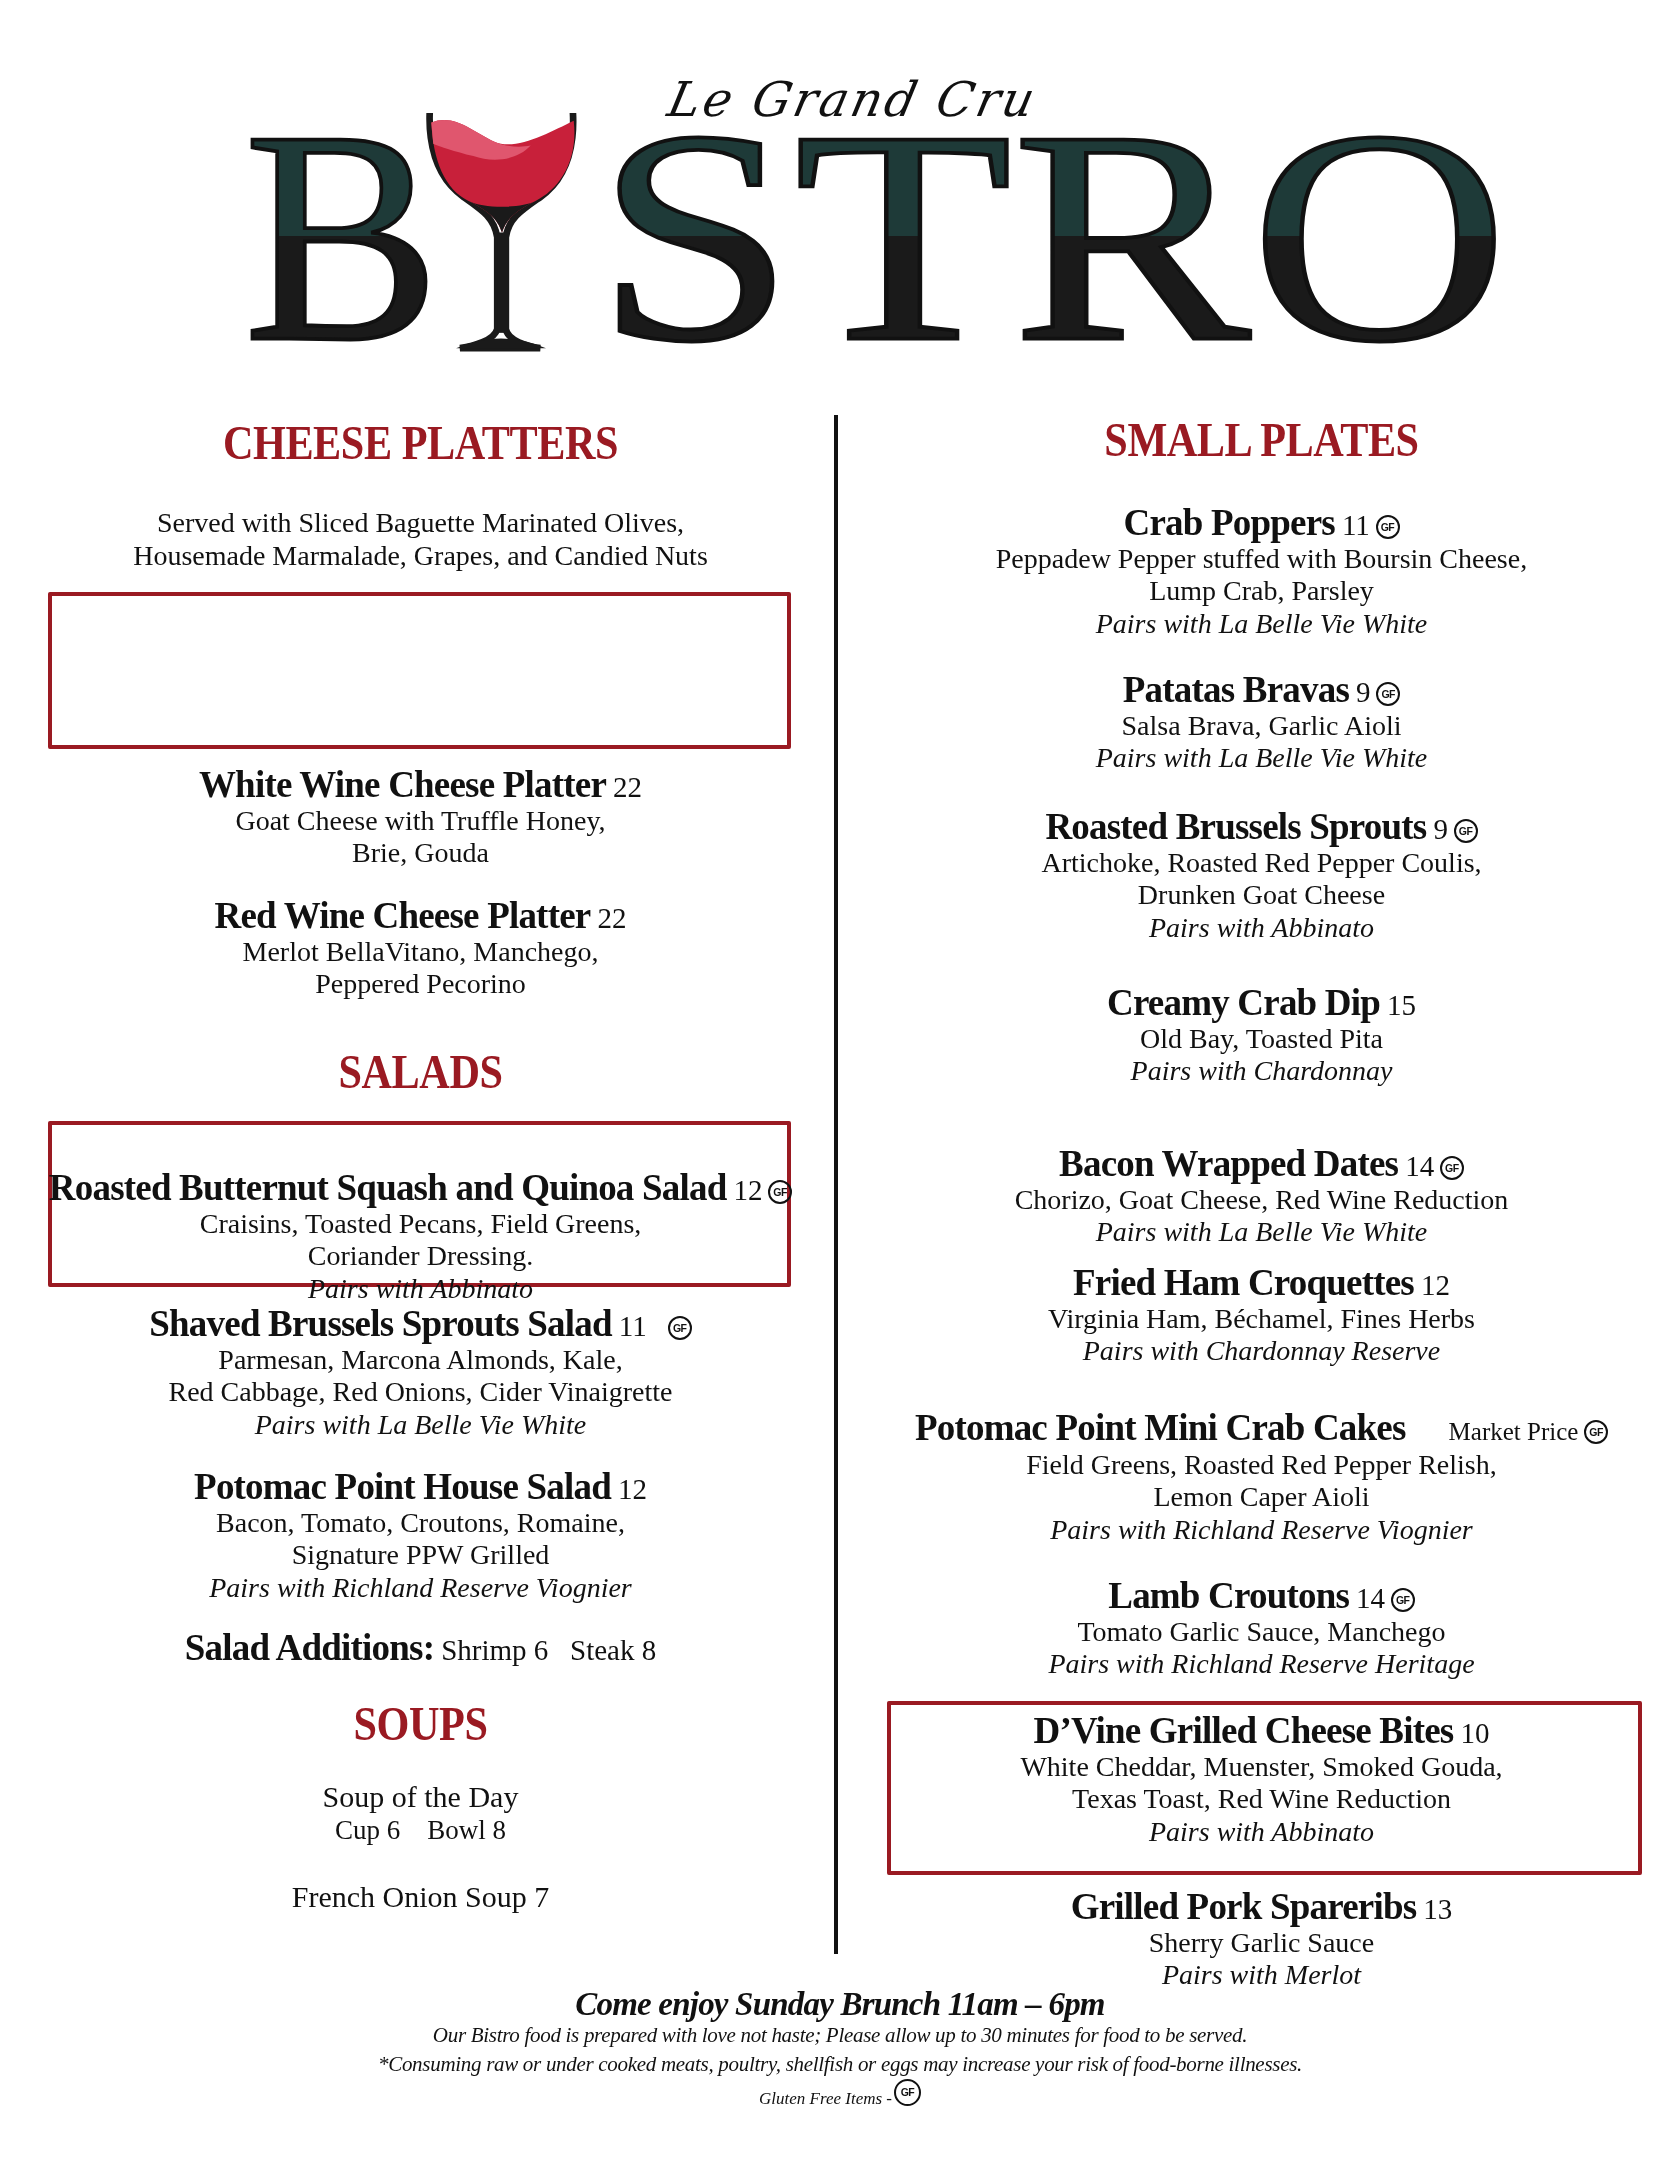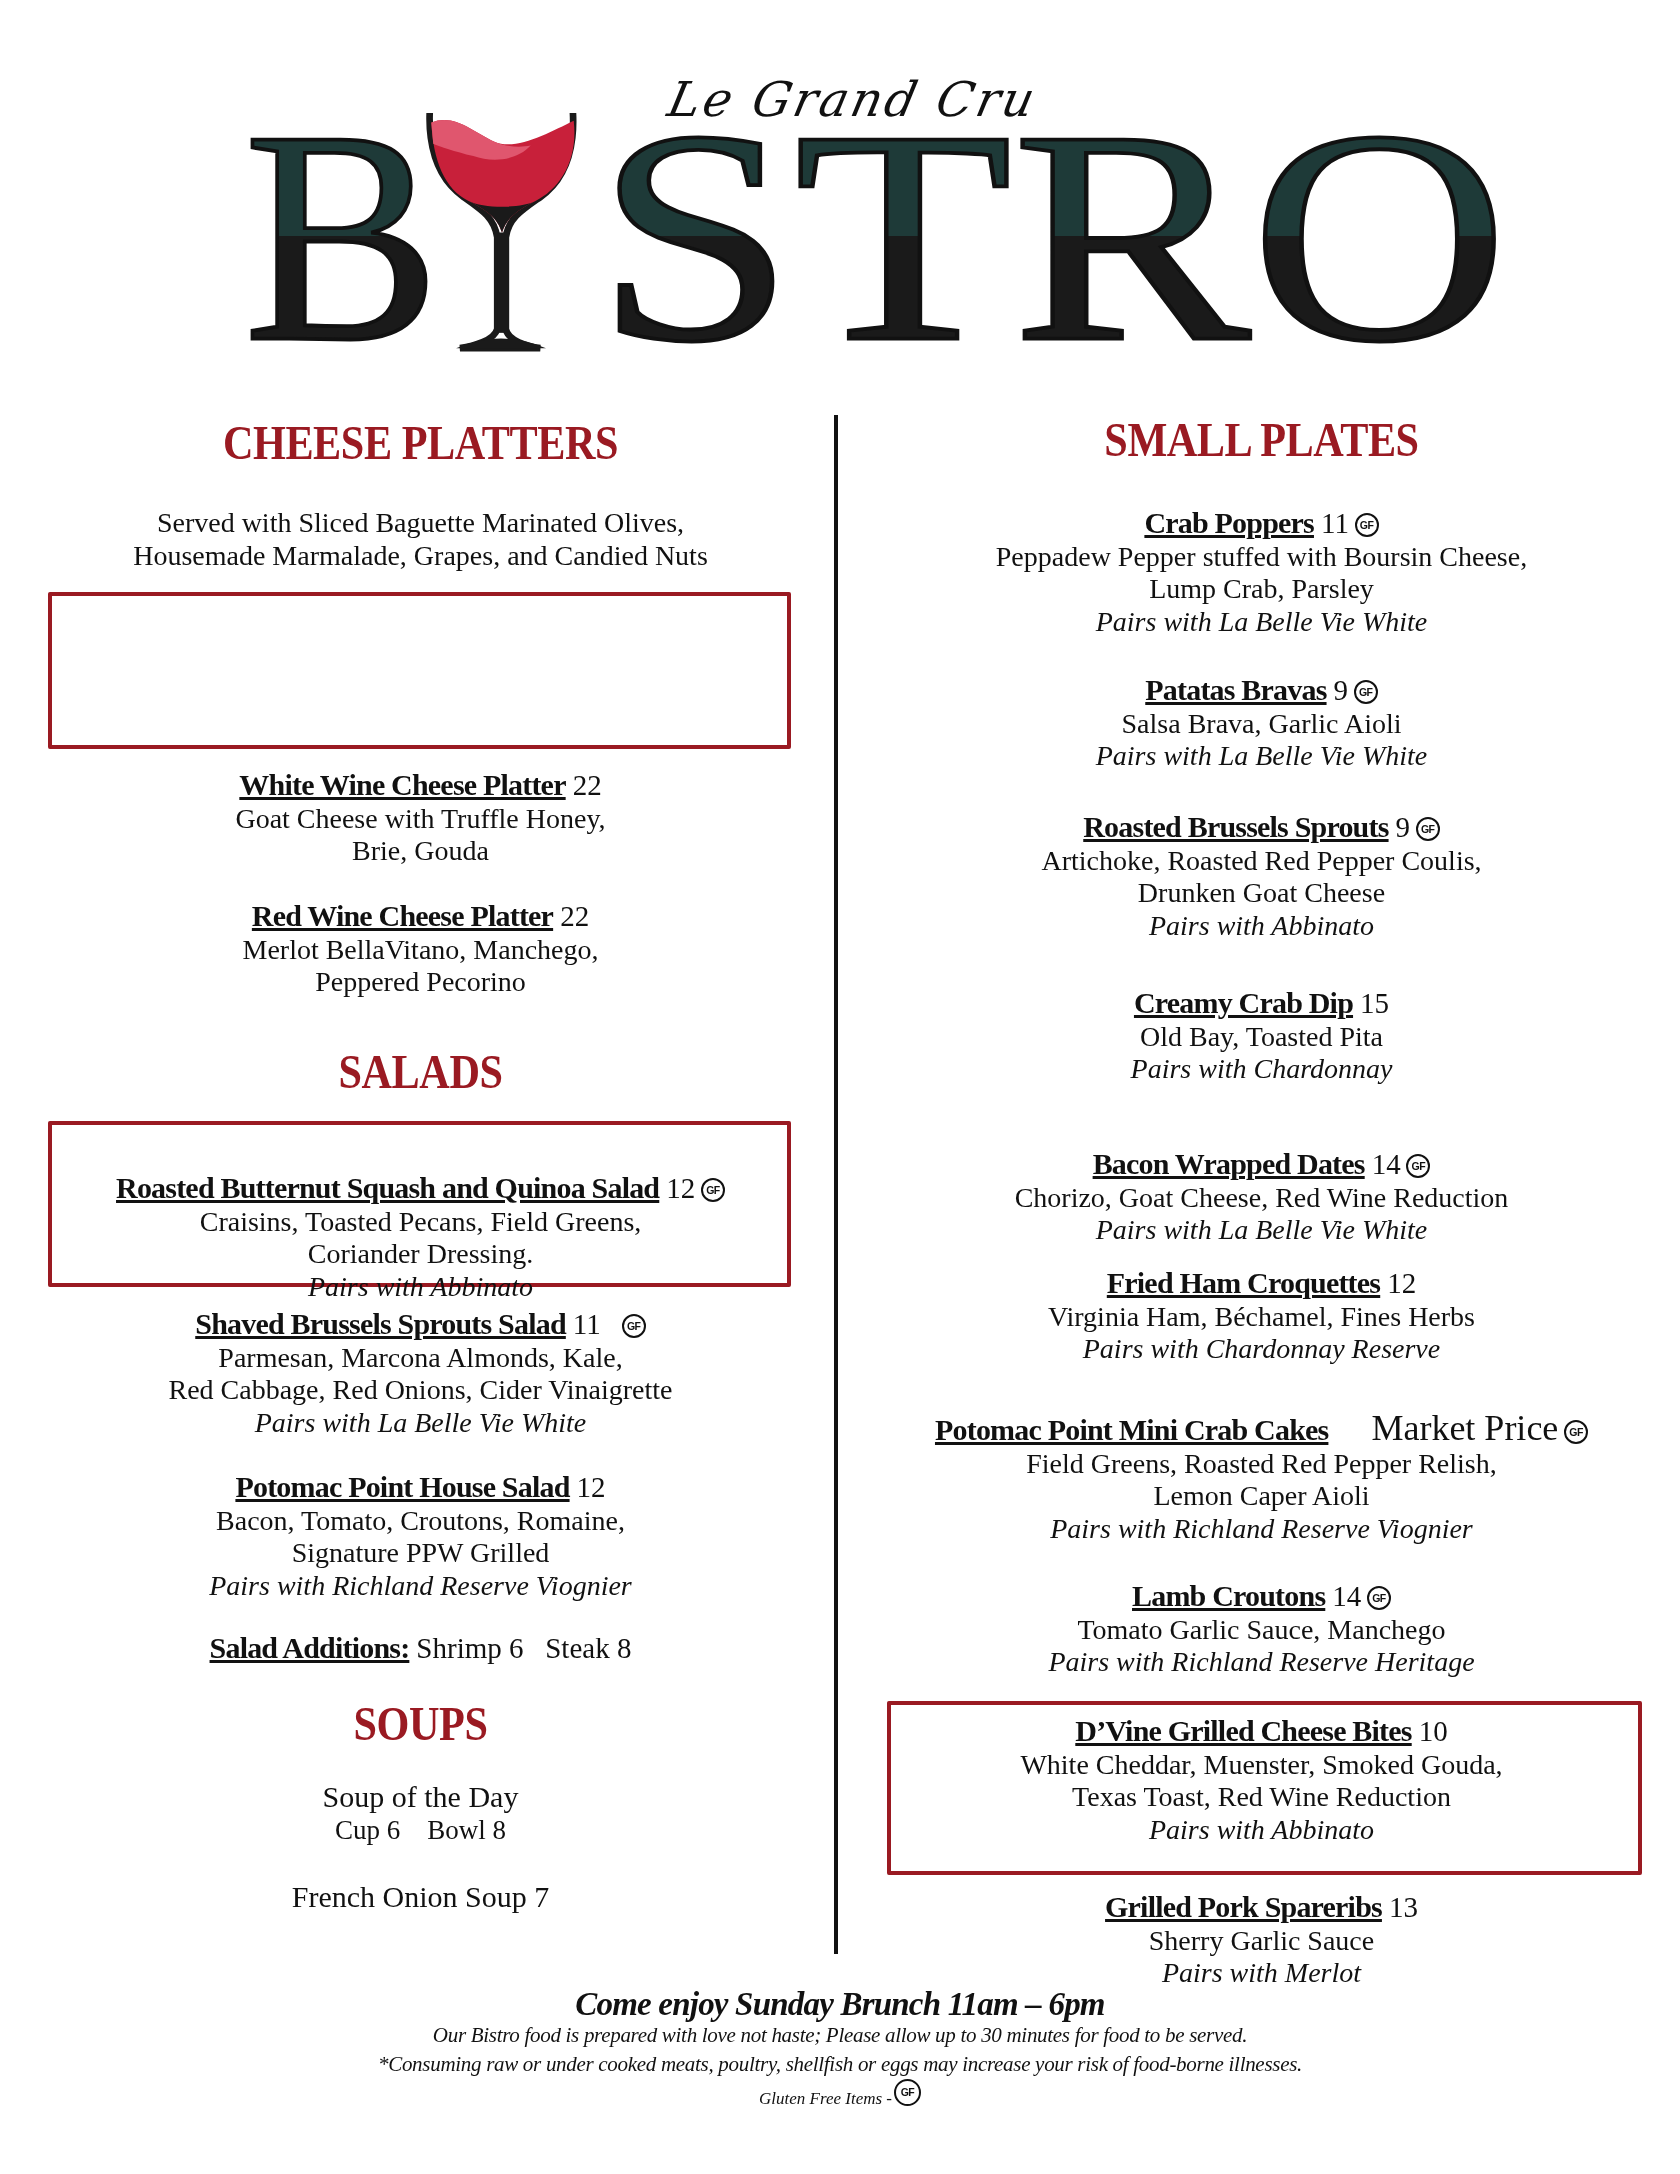--- a/index.html
+++ b/index.html
@@ -13,21 +13,21 @@
   
   .divider { position: absolute; left: 834px; top: 415px; width: 3.8px; height: 1539px; background: #111; }
   
   .col { position: absolute; text-align: center; }
   .col-left { left: 38px; width: 765px; }
   .col-right { left: 879px; width: 765px; }
   .heading { position: absolute; left: 0; width: 100%; text-align: center; color: #9a1a22;
              font-family: "Liberation Serif", serif; font-weight: bold; font-size: 48px; line-height: 54px;
              transform: scaleX(0.88); letter-spacing: -0.5px; }
   .block { position: absolute; left: 0; width: 100%; text-align: center; font-size: 28px; line-height: 32.5px; }
-  .title { font-weight: bold; font-size: 30px; letter-spacing: -0.8px; text-decoration: underline; }
+  .title { font-weight: bold; font-size: 37px; letter-spacing: -0.8px; }
   .price { font-weight: normal; font-size: 29px; letter-spacing: 0; }
   .pair { font-style: italic; }
   .line { display: block; white-space: nowrap; }
   .gf { display: inline-block; width: 20px; height: 20px; border: 2.4px solid #111; border-radius: 50%;
         font-family: "Liberation Sans", sans-serif; font-weight: bold; font-size: 10.5px; line-height: 20px;
         text-align: center; vertical-align: 3.8px; margin-left: 5.7px; letter-spacing: -0.5px; }
   .box { position: absolute; border: 4.8px solid #9a1a22; border-radius: 1.9px; box-sizing: border-box; }
   .footer { position: absolute; left: 0; width: 1680px; text-align: center; font-style: italic; }
   .brunch { font-weight: bold; font-size: 33px; letter-spacing: -0.8px; }
   .note { font-size: 21px; letter-spacing: -0.3px; }
@@ -164,21 +164,21 @@
     <span class="line pair">Pairs with La Belle Vie White</span>
   </div>
 
   <div class="block" style="top:1267px;">
     <span class="line"><span class="title">Fried Ham Croquettes</span> <span class="price">12</span></span>
     <span class="line">Virginia Ham, Béchamel, Fines Herbs</span>
     <span class="line pair">Pairs with Chardonnay Reserve</span>
   </div>
 
   <div class="block" style="top:1412px;">
-    <span class="line"><span class="title">Potomac Point Mini Crab Cakes</span> <span class="price" style="font-size:36px;margin-left:36px;">Market Price</span><span class="gf">GF</span></span>
+    <span class="line"><span class="title">Potomac Point Mini Crab Cakes</span> <span class="price" style="font-size:25px;margin-left:36px;">Market Price</span><span class="gf">GF</span></span>
     <span class="line">Field Greens, Roasted Red Pepper Relish,</span>
     <span class="line">Lemon Caper Aioli</span>
     <span class="line pair">Pairs with Richland Reserve Viognier</span>
   </div>
 
   <div class="block" style="top:1580px;">
     <span class="line"><span class="title">Lamb Croutons</span> <span class="price">14</span><span class="gf">GF</span></span>
     <span class="line">Tomato Garlic Sauce, Manchego</span>
     <span class="line pair">Pairs with Richland Reserve Heritage</span>
   </div>

